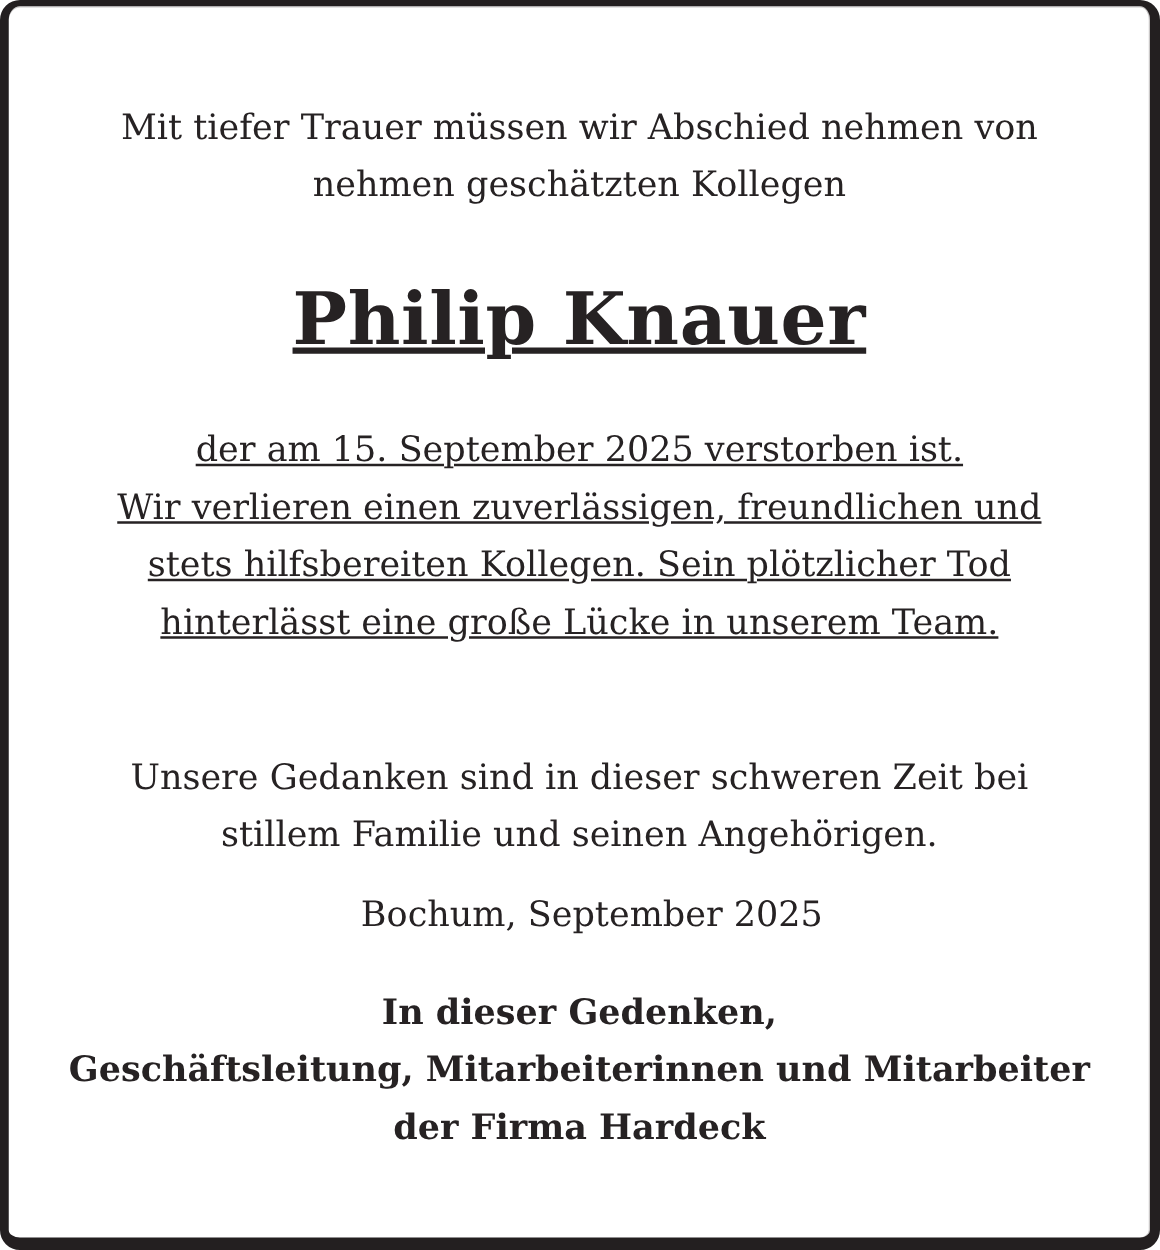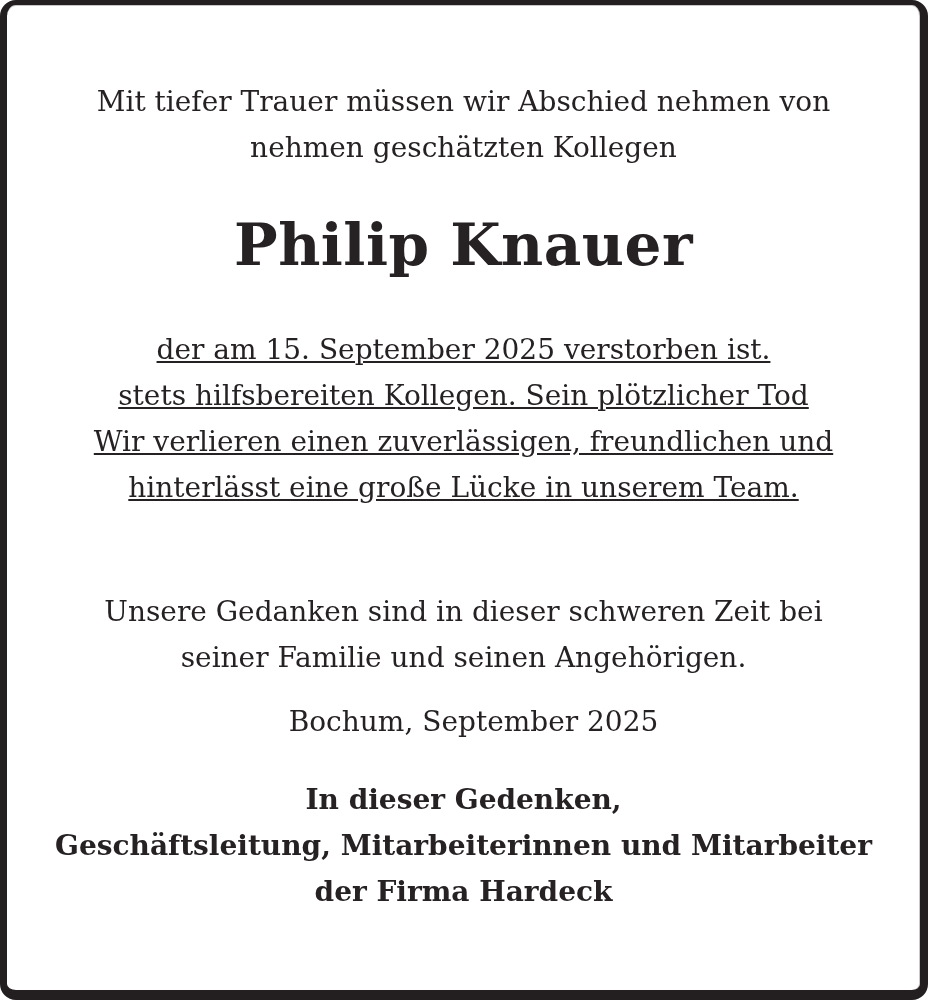--- a/index.html
+++ b/index.html
@@ -28,25 +28,26 @@
   .content {
     padding-top: 74px;
   }
   .line {
     font-size: 28px;
     line-height: 46px;
     white-space: nowrap;
   }
   .intro-block { margin: 0; }
   .name-line {
-    margin-top: 36px;
+    margin-top: 46px;
     font-size: 58px;
     line-height: 76px;
     font-weight: bold;
     letter-spacing: 0.5px;
+    text-decoration: underline;
   }
   .body-block { margin-top: 44px; text-decoration: underline; }
   .condolence-block { margin-top: 78px; }
   .dateline-block { margin-top: 18px; padding-left: 20px; }
   .closing-block { margin-top: 32px; }
   .closing-block .line { font-weight: bold; }
 </style>
 </head>
 <body>
 
@@ -55,28 +56,28 @@
 
     <div class="intro-block">
       <div class="line">Mit tiefer Trauer müssen wir Abschied nehmen von</div>
       <div class="line">nehmen geschätzten Kollegen</div>
     </div>
 
     <div class="name-line">Philip Knauer</div>
 
     <div class="body-block">
       <div class="line">der am 15. September 2025 verstorben ist.</div>
+      <div class="line">Wir verlieren einen zuverlässigen, freundlichen und</div>
       <div class="line">stets hilfsbereiten Kollegen. Sein plötzlicher Tod</div>
-      <div class="line">Wir verlieren einen zuverlässigen, freundlichen und</div>
       <div class="line">hinterlässt eine große Lücke in unserem Team.</div>
     </div>
 
     <div class="condolence-block">
       <div class="line">Unsere Gedanken sind in dieser schweren Zeit bei</div>
-      <div class="line">seiner Familie und seinen Angehörigen.</div>
+      <div class="line">stillem Familie und seinen Angehörigen.</div>
     </div>
 
     <div class="dateline-block">
       <div class="line">Bochum, September 2025</div>
     </div>
 
     <div class="closing-block">
       <div class="line">In dieser Gedenken,</div>
       <div class="line">Geschäftsleitung, Mitarbeiterinnen und Mitarbeiter</div>
       <div class="line">der Firma Hardeck</div>

